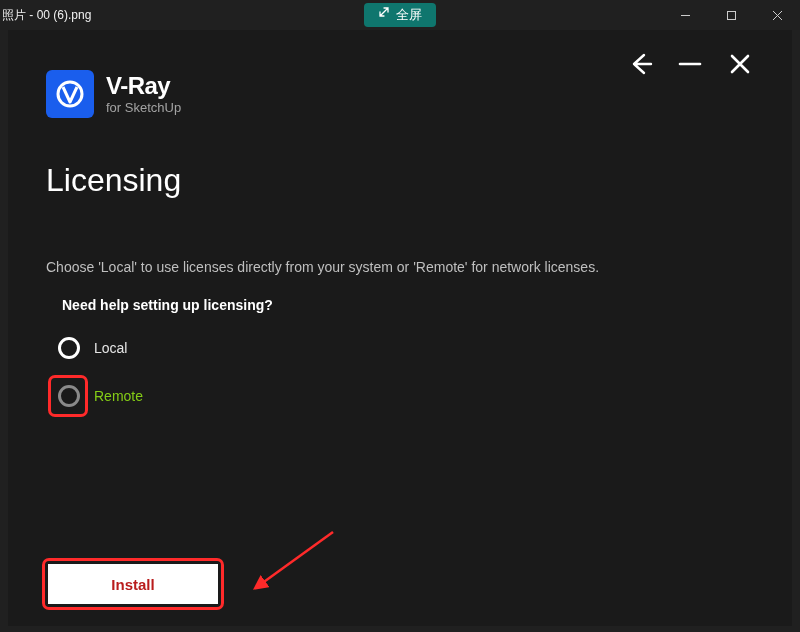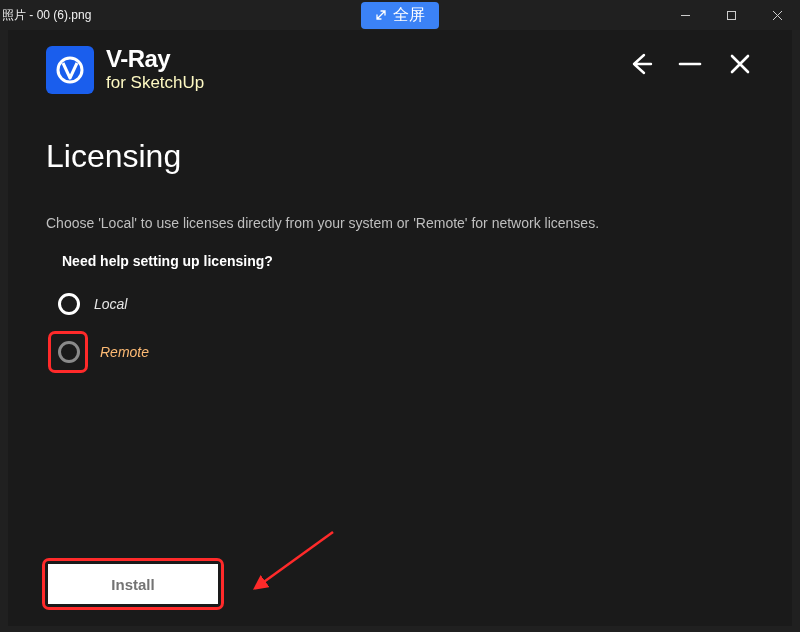--- a/index.html
+++ b/index.html
@@ -24,27 +24,26 @@
   font-size: 12px;
   color: #f0f0f0;
 }
 .titlebar-center {
   position: absolute;
   left: 50%;
   transform: translateX(-50%);
   display: flex;
 }
 .fullscreen-btn {
-  background: #3b82f6;
-  color: #fff;
-  font-size: 16px;
+  background: #0f766e;
+  color: #fff;
+  font-size: 13px;
   padding: 3px 14px;
   border-radius: 4px;
   display: flex;
-  align-items: center;
   gap: 6px;
   cursor: pointer;
 }
 .win-controls {
   position: absolute;
   right: 0;
   top: 0;
   display: flex;
 }
 .win-btn {
@@ -65,39 +64,40 @@
 }
 .header-row {
   display: flex;
   align-items: flex-start;
   justify-content: space-between;
 }
 .brand {
   display: flex;
   align-items: center;
   gap: 12px;
+  margin-top: 24px;
 }
 .logo {
   width: 48px;
   height: 48px;
   background: #1a5eed;
   border-radius: 6px;
   display: flex;
   align-items: center;
   justify-content: center;
 }
 .brand-text .line1 {
   font-size: 24px;
   font-weight: 700;
   letter-spacing: -0.5px;
   line-height: 1;
 }
 .brand-text .line2 {
-  font-size: 17px;
-  color: #fef9c3;
+  font-size: 13px;
+  color: #a3a3a3;
   margin-top: 2px;
 }
 .header-ctrls {
   display: flex;
   gap: 22px;
   align-items: center;
   margin-top: 4px;
 }
 .hctrl {
   width: 28px;
@@ -107,21 +107,21 @@
   justify-content: center;
   cursor: pointer;
 }
 .hctrl svg { stroke: #fff; }
 .page-title {
   font-size: 32px;
   font-weight: 400;
   margin-top: 44px;
 }
 .desc {
-  margin-top: 40px;
+  margin-top: 60px;
   font-size: 14px;
   color: #bfbfbf;
 }
 .help {
   margin-top: 22px;
   font-size: 14px;
   font-weight: 700;
   color: #fff;
   padding-left: 16px;
 }
@@ -134,41 +134,41 @@
   position: relative;
 }
 .radio-outer {
   width: 22px; height: 22px;
   border: 3px solid #fff;
   border-radius: 50%;
   display: flex; align-items:center; justify-content:center;
   margin-left: 12px;
 }
 .radio-outer.dim { border-color: #8a8a8a; }
-.radio-label { font-size: 14px; color: #e5e5e5; font-style: italic; }
-.radio-label.dim { color: #fdba74; margin-left: 6px; }
+.radio-label { font-size: 14px; color: #e5e5e5; }
+.radio-label.dim { color: #84cc16; }
 .highlight-box {
   position: absolute;
   border: 3px solid #ff2a2a;
   border-radius: 7px;
   pointer-events: none;
 }
 .hl-remote { left: 2px; top: -10px; width: 40px; height: 42px; }
 .install-area {
   position: absolute;
   left: 40px;
   bottom: 22px;
   display: flex;
   align-items: center;
 }
 .install-btn {
   width: 170px;
   height: 40px;
   background: #fff;
-  color: #737373;
+  color: #b91c1c;
   font-weight: 700;
   font-size: 15px;
   display: flex;
   align-items: center;
   justify-content: center;
   cursor: pointer;
   border: none;
 }
 .hl-install {
   position: absolute;

